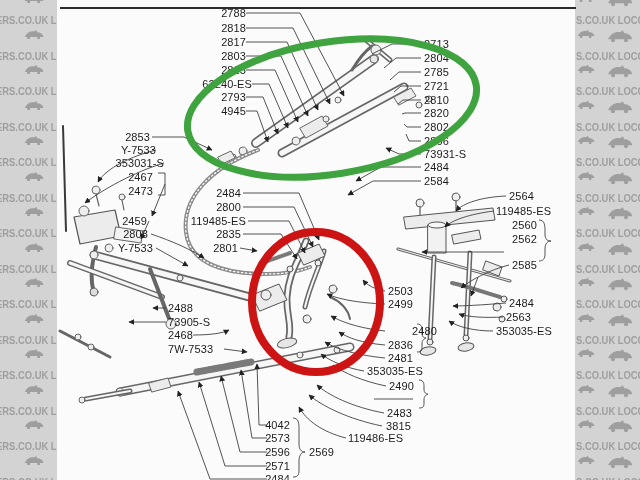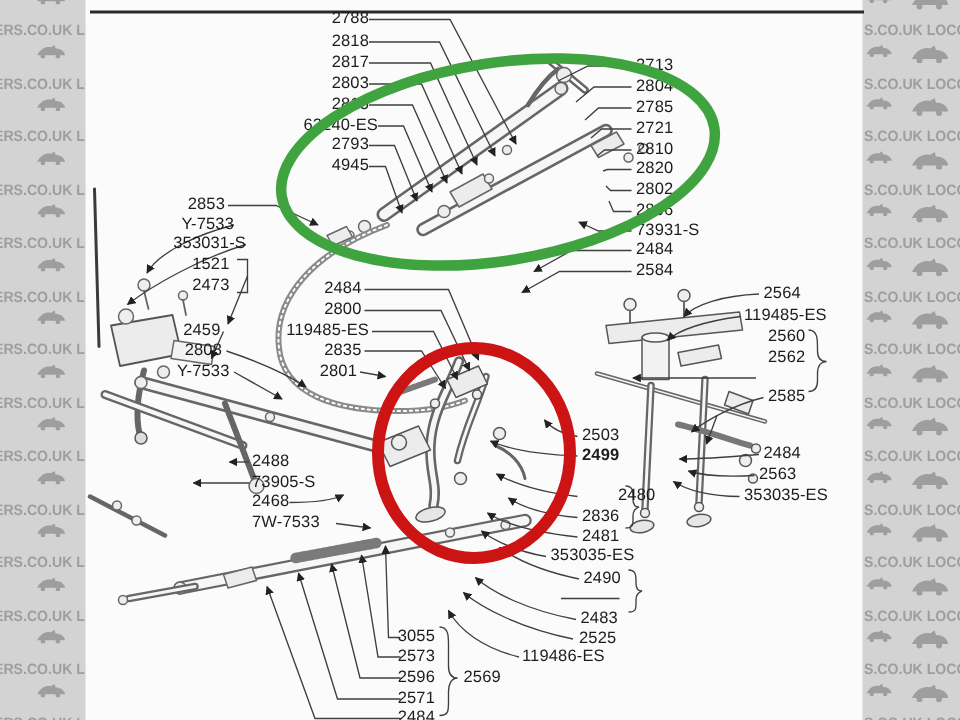--- a/index.html
+++ b/index.html
@@ -588,53 +588,53 @@
       <div class="part-label" style="left: 424px; top: 100px;">2810</div>
       <div class="part-label" style="left: 424px; top: 113px;">2820</div>
       <div class="part-label" style="left: 424px; top: 127px;">2802</div>
       <div class="part-label" style="left: 424px; top: 141px;">2806</div>
       <div class="part-label" style="left: 424px; top: 154px;">73931-S</div>
       <div class="part-label" style="left: 424px; top: 167px;">2484</div>
       <div class="part-label" style="left: 424px; top: 181px;">2584</div>
       <div class="part-label end" style="left: 150px; top: 137px;">2853</div>
       <div class="part-label end" style="left: 156px; top: 150px;">Y-7533</div>
       <div class="part-label end" style="left: 164px; top: 163px;">353031-S</div>
-      <div class="part-label end" style="left: 153px; top: 177px;">1521</div>
+      <div class="part-label end" style="left: 153px; top: 177px;">2467</div>
       <div class="part-label end" style="left: 153px; top: 191px;">2473</div>
       <div class="part-label end" style="left: 147px; top: 221px;">2459</div>
       <div class="part-label end" style="left: 148px; top: 234px;">2808</div>
       <div class="part-label end" style="left: 153px; top: 248px;">Y-7533</div>
       <div class="part-label end" style="left: 241px; top: 193px;">2484</div>
       <div class="part-label end" style="left: 241px; top: 207px;">2800</div>
       <div class="part-label end" style="left: 246px; top: 221px;">119485-ES</div>
       <div class="part-label end" style="left: 241px; top: 234px;">2835</div>
       <div class="part-label end" style="left: 238px; top: 248px;">2801</div>
       <div class="part-label" style="left: 509px; top: 196px;">2564</div>
       <div class="part-label" style="left: 496px; top: 211px;">119485-ES</div>
       <div class="part-label" style="left: 512px; top: 225px;">2560</div>
       <div class="part-label" style="left: 512px; top: 239px;">2562</div>
       <div class="part-label" style="left: 512px; top: 265px;">2585</div>
       <div class="part-label" style="left: 509px; top: 303px;">2484</div>
       <div class="part-label" style="left: 506px; top: 317px;">2563</div>
       <div class="part-label" style="left: 496px; top: 331px;">353035-ES</div>
       <div class="part-label" style="left: 388px; top: 291px;">2503</div>
-      <div class="part-label" style="left: 388px; top: 304px; font-weight: bold;">2499</div>
+      <div class="part-label" style="left: 388px; top: 304px;">2499</div>
       <div class="part-label" style="left: 388px; top: 331px; margin-left: 24px;">2480</div>
       <div class="part-label" style="left: 388px; top: 345px;">2836</div>
       <div class="part-label" style="left: 388px; top: 358px;">2481</div>
       <div class="part-label" style="left: 367px; top: 371px;">353035-ES</div>
       <div class="part-label" style="left: 389px; top: 386px;">2490</div>
       <div class="part-label" style="left: 387px; top: 413px;">2483</div>
-      <div class="part-label" style="left: 386px; top: 426px;">2525</div>
+      <div class="part-label" style="left: 386px; top: 426px;">3815</div>
       <div class="part-label" style="left: 348px; top: 438px;">119486-ES</div>
       <div class="part-label" style="left: 168px; top: 308px;">2488</div>
       <div class="part-label" style="left: 168px; top: 322px;">73905-S</div>
       <div class="part-label" style="left: 168px; top: 335px;">2468</div>
       <div class="part-label" style="left: 168px; top: 349px;">7W-7533</div>
-      <div class="part-label end" style="left: 290px; top: 425px;">3055</div>
+      <div class="part-label end" style="left: 290px; top: 425px;">4042</div>
       <div class="part-label end" style="left: 290px; top: 438px;">2573</div>
       <div class="part-label end" style="left: 290px; top: 452px;">2596</div>
       <div class="part-label end" style="left: 290px; top: 466px;">2571</div>
       <div class="part-label end" style="left: 290px; top: 479px;">2484</div>
       <div class="part-label" style="left: 309px; top: 452px;">2569</div>
     </div>
 
   <svg class="layer" viewBox="0 0 640 480">
     <ellipse cx="332" cy="108" rx="146" ry="66" transform="rotate(-9 332 108)" fill="none" stroke-width="7" stroke="#3fa43f"></ellipse>
     <ellipse cx="316" cy="302" rx="64" ry="70" fill="none" stroke-width="8" stroke="#cc1414"></ellipse>

